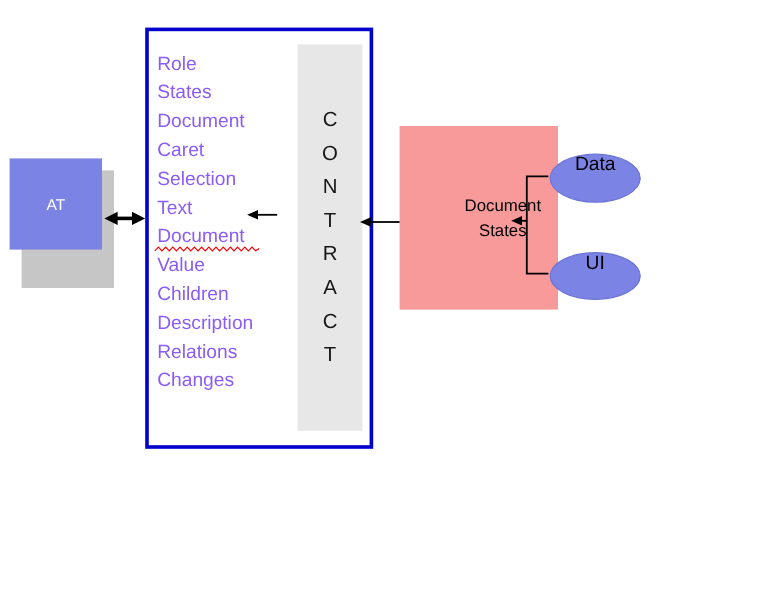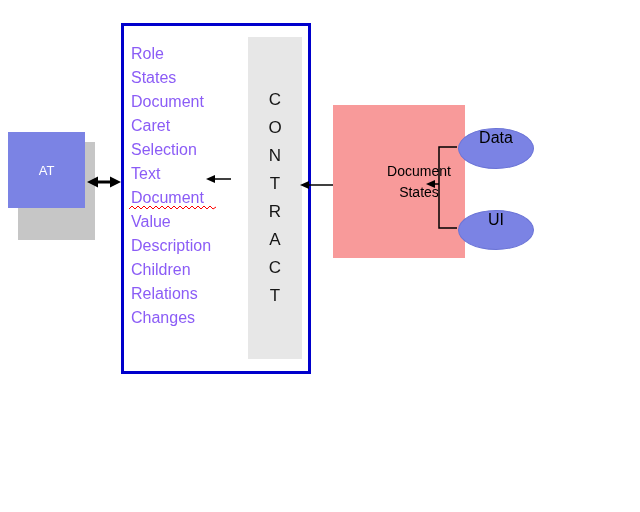--- a/index.html
+++ b/index.html
@@ -117,22 +117,22 @@
 
   <div class="feature-list">
     <div>Role</div>
     <div>States</div>
     <div>Document</div>
     <div>Caret</div>
     <div>Selection</div>
     <div>Text</div>
     <div>Document</div>
     <div>Value</div>
+    <div>Children</div>
     <div>Description</div>
-    <div>Children</div>
     <div>Relations</div>
     <div>Changes</div>
   </div>
 
   <div class="doc-box">
     <div>Document</div>
     <div>States</div>
   </div>
 
   <div class="node-ellipse ellipse-data">

